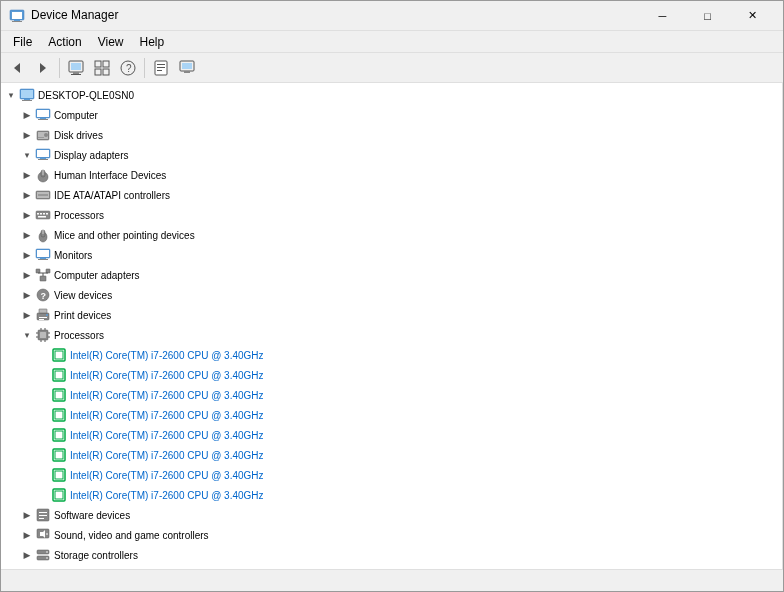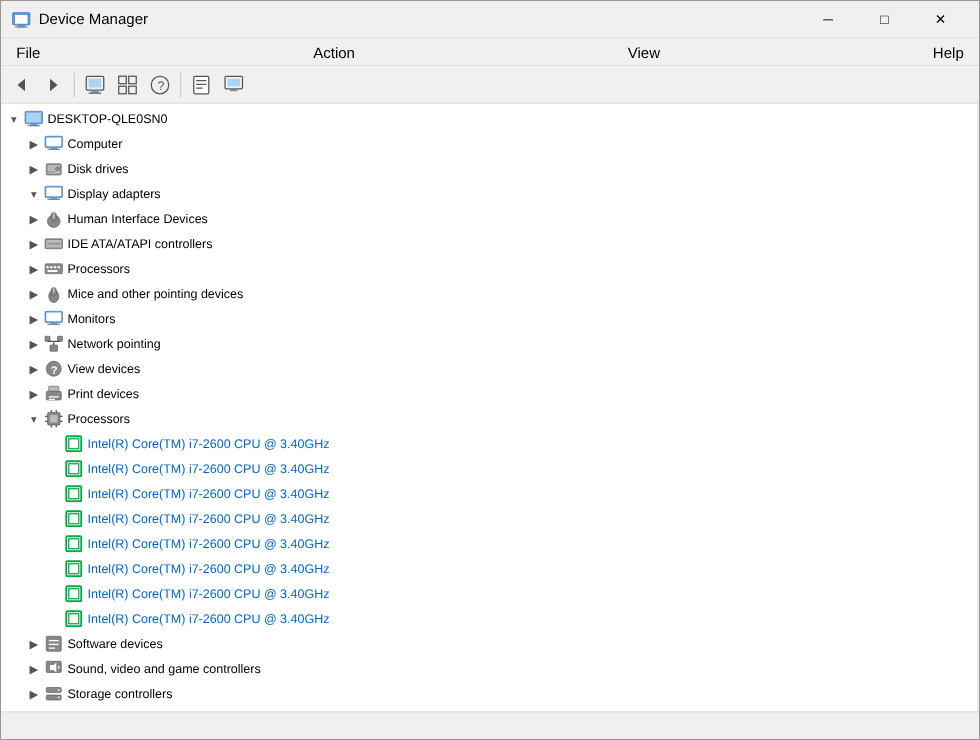--- a/index.html
+++ b/index.html
@@ -59,21 +59,20 @@
       justify-content: center;
       font-size: 11px;
     }
     .menu-bar {
       display: flex;
       background: #f0f0f0;
       border-bottom: 1px solid #dfdfdf;
       height: 22px;
       align-items: center;
       padding: 0 4px;
-      justify-content: space-between;
     }
     .menu-item {
       padding: 2px 8px;
       cursor: pointer;
       font-size: 12px;
       height: 100%;
       display: flex;
       align-items: center;
     }
     .toolbar {
@@ -401,21 +400,21 @@
             <rect x="1" y="2" width="4" height="4" rx="0.5" fill="#888" stroke="#555" stroke-width="0.5"></rect>
             <rect x="11" y="2" width="4" height="4" rx="0.5" fill="#888" stroke="#555" stroke-width="0.5"></rect>
             <line x1="8" y1="9" x2="8" y2="6" stroke="#555" stroke-width="1"></line>
             <line x1="8" y1="6" x2="3" y2="6" stroke="#555" stroke-width="1"></line>
             <line x1="3" y1="6" x2="3" y2="6" stroke="#555" stroke-width="1"></line>
             <line x1="8" y1="6" x2="13" y2="6" stroke="#555" stroke-width="1"></line>
             <line x1="3" y1="6" x2="3" y2="6" stroke="#555" stroke-width="1"></line>
             <line x1="3" y1="6" x2="3" y2="6" stroke="#555" stroke-width="1"></line>
           </svg>
         </div>
-        <span class="item-label">Network pointing</span>
+        <span class="item-label">Computer adapters</span>
       </div>
 
       <div class="tree-item">
         <div class="indent" style="width:16px"></div>
         <div class="expand-btn">▶</div>
         <div class="item-icon">
           <svg width="16" height="16" viewBox="0 0 16 16">
             <circle cx="8" cy="8" r="6" fill="#888" stroke="#555" stroke-width="0.5"></circle>
             <text x="5.5" y="12" font-size="9" fill="#fff" font-weight="bold">?</text>
           </svg>

